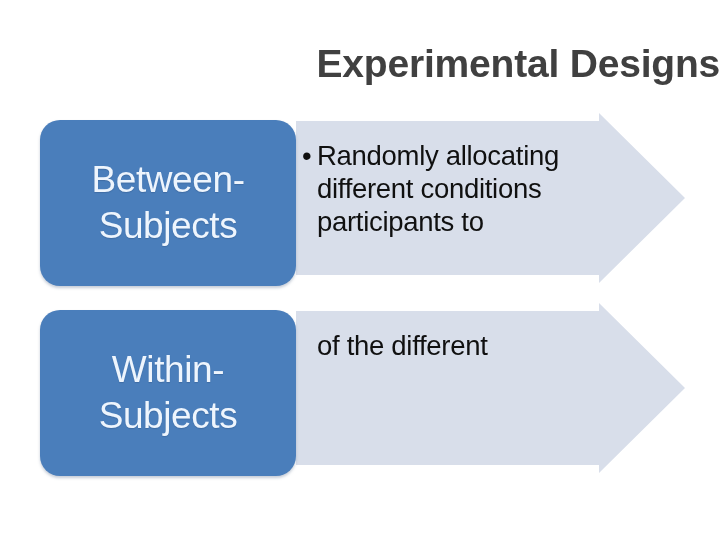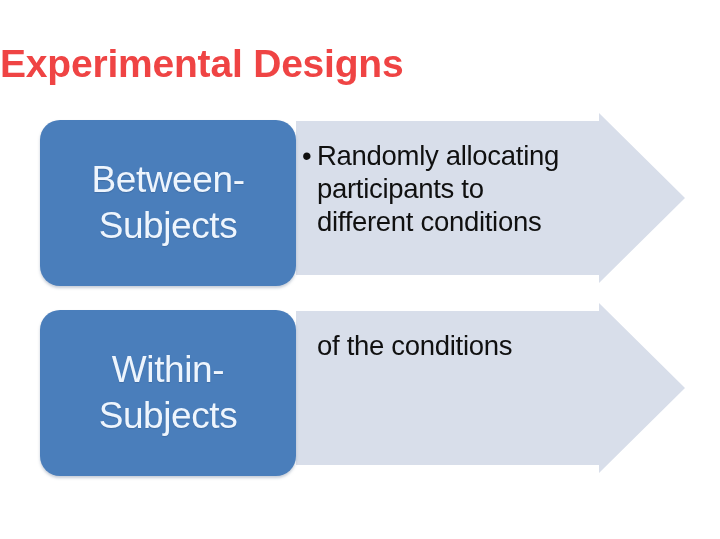--- a/index.html
+++ b/index.html
@@ -18,24 +18,24 @@
     background: #ffffff;
     overflow: hidden;
   }
 
   
   .slide-title {
     position: absolute;
     left: 0;
     top: 42px;
     width: 720px;
-    text-align: left;
+    text-align: right;
     font-size: 39px;
     font-weight: bold;
-    color: #ef4444;
+    color: #404040;
     letter-spacing: -0.2px;
     line-height: 44px;
     white-space: nowrap;
   }
 
   
   .design-row {
     position: absolute;
     left: 0;
     width: 676px;
@@ -106,37 +106,37 @@
 
 <div id="slide">
 
   <div class="slide-title">Experimental Designs</div>
 
   <div class="design-row" id="row-between">
 
     <div class="arrow-callout">
       <div class="arrow-text">
         <span class="bullet-line"><span class="bullet-mark">•</span><span>Randomly allocating</span></span>
+        <span class="cont">different conditions</span>
         <span class="cont">participants to</span>
-        <span class="cont">different conditions</span>
       </div>
     </div>
 
     <div class="design-box">
       <span class="design-box-label">Between-
 Subjects</span>
     </div>
 
   </div>
 
   <div class="design-row" id="row-within">
 
     <div class="arrow-callout">
       <div class="arrow-text">
-        <span class="cont">of the conditions</span>
+        <span class="cont">of the different</span>
       </div>
     </div>
 
     <div class="design-box">
       <span class="design-box-label">Within-
 Subjects</span>
     </div>
 
   </div>
 

